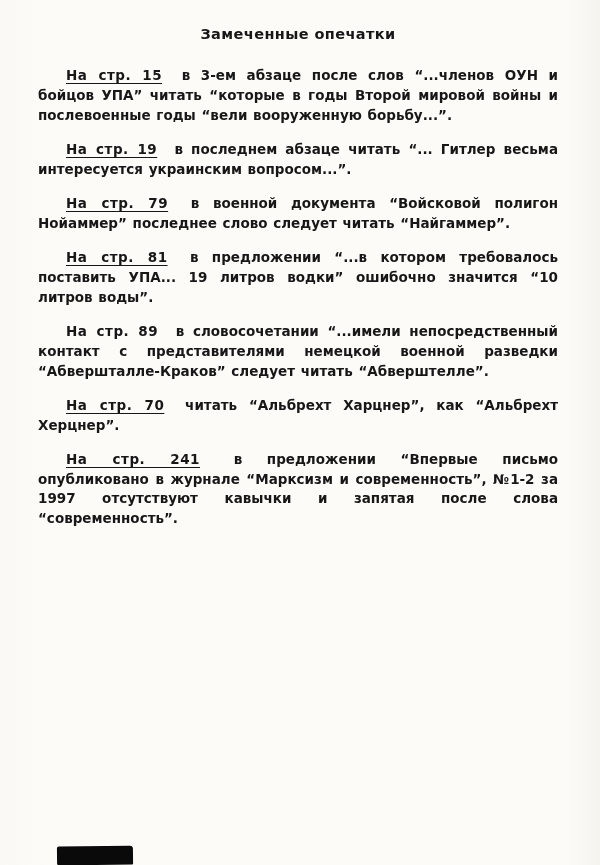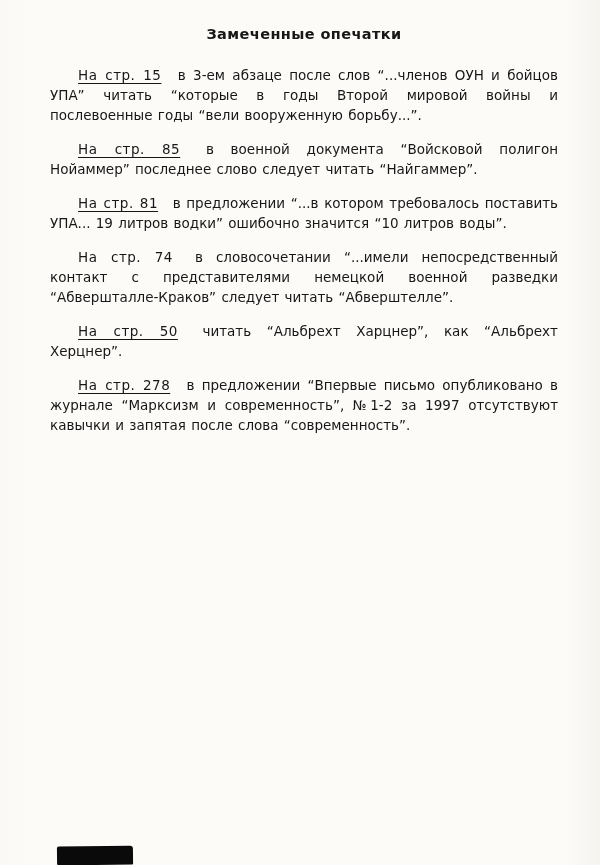--- a/index.html
+++ b/index.html
@@ -13,37 +13,38 @@
     color: #171717;
     font-family: "DejaVu Sans", "Liberation Sans", sans-serif;
     position: relative;
     overflow: hidden;
   }
   .page {
     position: relative;
     width: 600px;
     height: 865px;
     box-sizing: border-box;
-    padding: 26px 42px 0 50px;
+    padding: 26px 42px 0 38px;
     background: linear-gradient(90deg, #faf9f5 0%, #fcfbf8 8%, #fcfbf8 94%, #f5f4ef 100%);
   }
   .doc-title {
     font-size: 14.5px;
     font-weight: bold;
     text-align: center;
     letter-spacing: 0.4px;
     margin: 0 0 24px 0;
   }
   .entry {
     font-size: 13.5px;
     line-height: 1.48;
     text-align: justify;
     margin: 0 0 14px 0;
     text-indent: 28px;
     word-spacing: 1px;
+    font-weight: bold;
   }
   .ref {
     margin-right: 9px;
     letter-spacing: 0.5px;
   }
   .ref.u {
     text-decoration: underline;
     text-underline-offset: 3px;
   }
   .scan-blot {
@@ -62,42 +63,46 @@
 
 <div class="page">
 
   <h1 class="doc-title">Замеченные опечатки</h1>
 
   <p class="entry">
     <span class="ref u">На стр. 15</span>
     <span>в 3-ем абзаце после слов “...членов ОУН и бойцов УПА” читать “которые в годы Второй мировой войны и послевоенные годы “вели вооруженную борьбу...”.</span>
   </p>
 
+  <p class="entry">
+    <span class="ref u">На стр. 19</span>
+    <span>в последнем абзаце читать “... Гитлер весьма интересуется украинским вопросом...”.</span>
+  </p>
 
 
   <p class="entry">
-    <span class="ref u">На стр. 85</span>
+    <span class="ref u">На стр. 79</span>
     <span>в военной документа “Войсковой полигон Нойаммер” последнее слово следует читать “Найгаммер”.</span>
   </p>
 
   <p class="entry">
     <span class="ref u">На стр. 81</span>
     <span>в предложении “...в котором требовалось поставить УПА... 19 литров водки” ошибочно значится “10 литров воды”.</span>
   </p>
 
   <p class="entry">
-    <span class="ref">На стр. 74</span>
+    <span class="ref">На стр. 89</span>
     <span>в словосочетании “...имели непосредственный контакт с представителями немецкой военной разведки “Абвершталле-Краков” следует читать “Абверштелле”.</span>
   </p>
 
   <p class="entry">
-    <span class="ref u">На стр. 50</span>
+    <span class="ref u">На стр. 70</span>
     <span>читать “Альбрехт Харцнер”, как “Альбрехт Херцнер”.</span>
   </p>
 
   <p class="entry">
-    <span class="ref u">На стр. 278</span>
+    <span class="ref u">На стр. 241</span>
     <span>в предложении “Впервые письмо опубликовано в журнале “Марксизм и современность”, №1-2 за 1997 отсутствуют кавычки и запятая после слова “современность”.</span>
   </p>
 
   <div class="scan-blot"></div>
 
 </div>
 
 </body></html>

